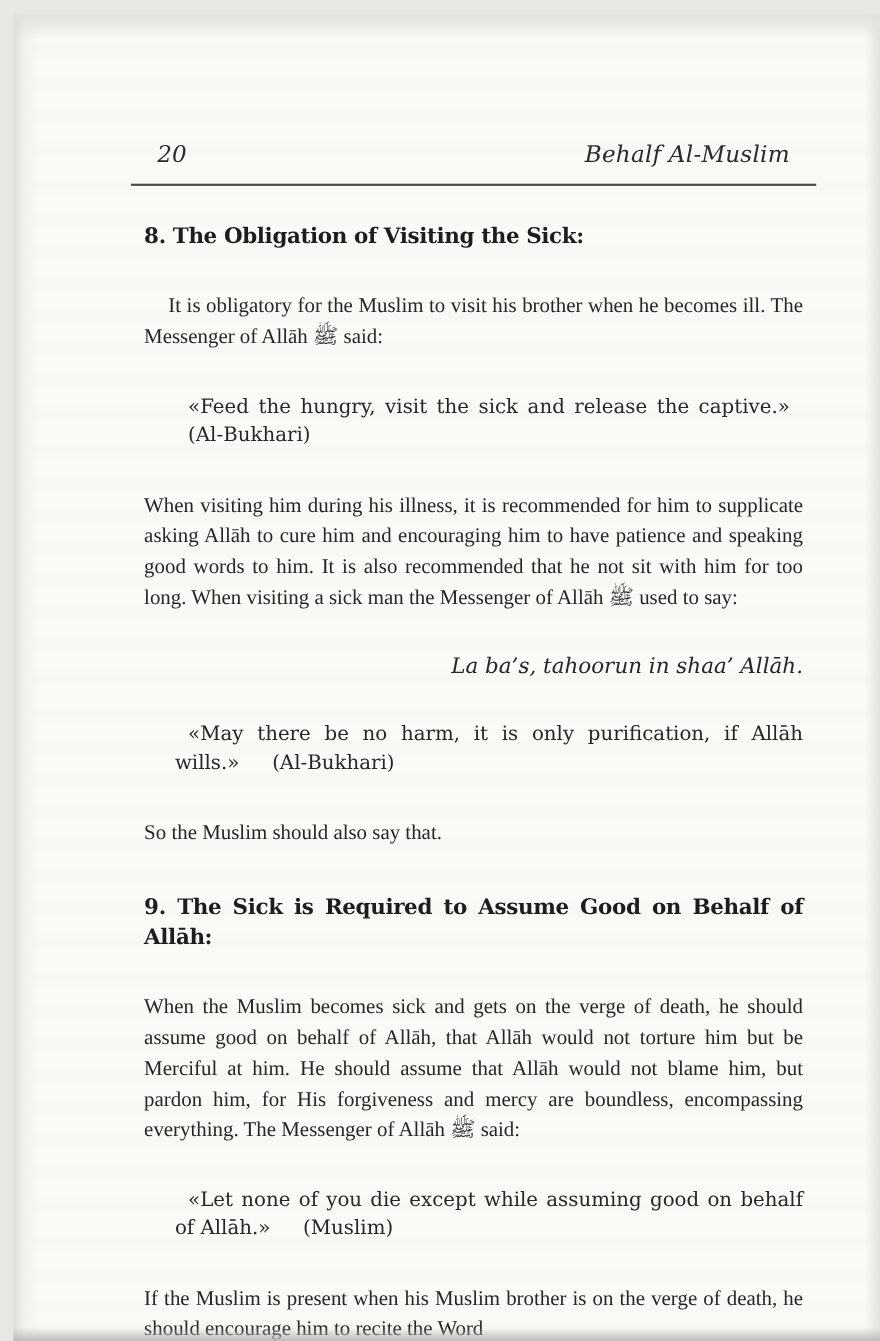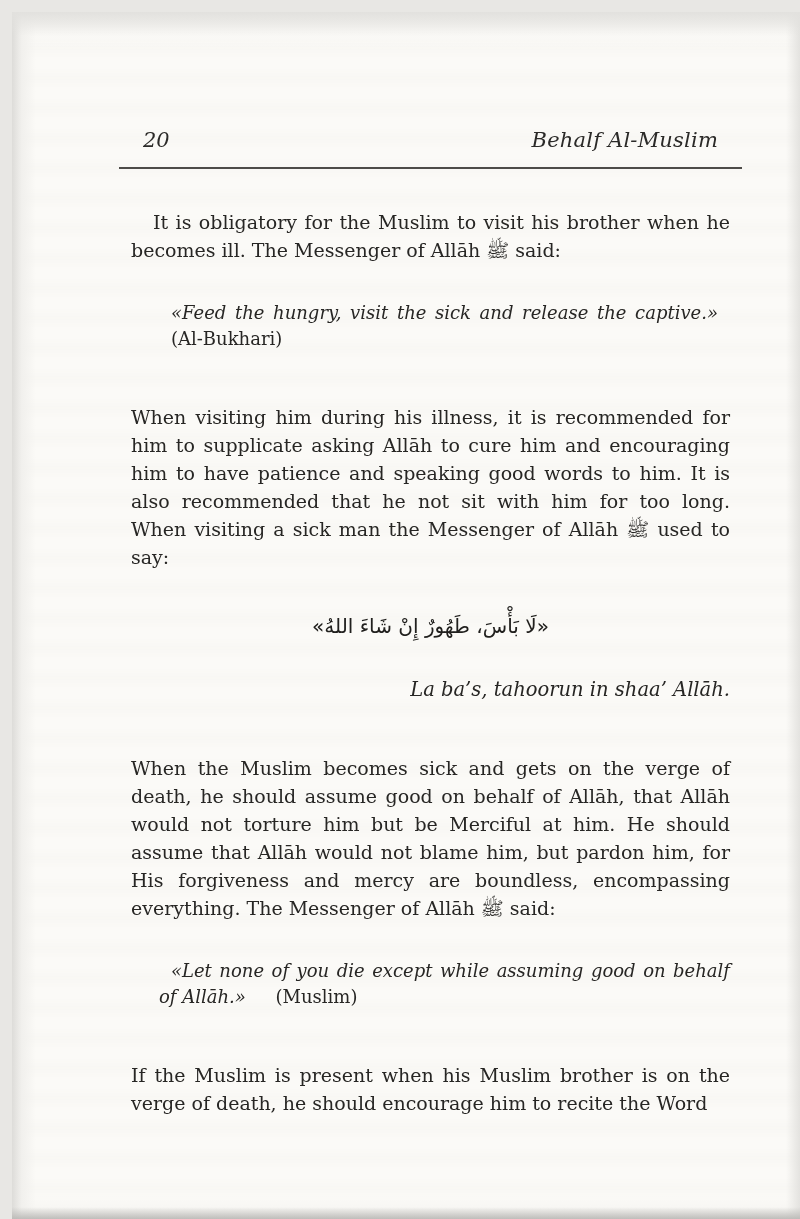--- a/index.html
+++ b/index.html
@@ -65,42 +65,43 @@
     letter-spacing: -0.35px;
     color: #1e1d1b;
     line-height: 27px;
     margin-top: 20px;
     text-align: justify;
   }
   .para {
     font-size: 19px;
     line-height: 28px;
     text-align: justify;
-    margin-top: 27px;
+    margin-top: 13px;
     color: #272624;
+    font-family: Liberation Serif, serif;
   }
   .para.indent-first { text-indent: 22px; }
   .arabic {
     direction: rtl;
     font-family: "DejaVu Sans", sans-serif;
     font-size: 20px;
     line-height: 32px;
     text-align: center;
     margin-top: 15px;
     color: #21201e;
   }
   .quote-block {
     margin-top: 12px;
     margin-left: 28px;
     font-size: 18px;
     line-height: 26px;
     text-align: justify;
     color: #272624;
   }
-  .quote-block .q { font-style: italic; }
+  .quote-block .q { }
   .quote-block .src { font-style: normal; }
   .translit {
     text-align: right;
     font-style: italic;
     font-size: 19.5px;
     line-height: 26px;
     margin-top: 11px;
     color: #272624;
   }
 </style>
@@ -110,37 +111,43 @@
 <div class="scan-page">
   <div class="bleed-layer"></div>
 
   <div class="content">
 
     <div class="page-header">
       <span>20</span>
       <span class="book-title">Behalf Al-Muslim</span>
     </div>
 
+    <div class="heading">8. The Obligation of Visiting the Sick:</div>
 
     <div class="para indent-first">It is obligatory for the Muslim to visit his brother when he becomes ill. The Messenger of Allāh ﷺ said:</div>
 
 
     <div class="quote-block">
       <span class="q">«Feed the hungry, visit the sick and release the captive.»</span>
       <span class="src">(Al-Bukhari)</span>
     </div>
 
     <div class="para">When visiting him during his illness, it is recommended for him to supplicate asking Allāh to cure him and encouraging him to have patience and speaking good words to him. It  is also recommended that he not sit with him for too long. When visiting a sick man the Messenger of Allāh ﷺ used to say:</div>
 
-    <div class="arabic" dir="rtl">«لَا بَأْسَ، طَهُورٌ إِنْ شَاءَ اللهُ»</div>
 
     <div class="translit">La ba’s, tahoorun in shaa’ Allāh.</div>
 
+    <div class="quote-block">
+      <span class="q">«May there be no harm, it is only purification, if Allāh wills.»</span>
+      <span class="src">(Al-Bukhari)</span>
+    </div>
 
+    <div class="para">So the Muslim should also say that.</div>
 
+    <div class="heading" style="margin-top:15px;">9. The Sick is Required to Assume Good on Behalf of Allāh:</div>
 
     <div class="para">When the Muslim becomes sick and gets on the verge of death, he should assume good on behalf of Allāh, that Allāh would not torture him but be Merciful at him. He should assume that Allāh would not blame him, but pardon him, for His forgiveness and mercy are  boundless, encompassing everything. The Messenger of Allāh ﷺ said:</div>
 
 
     <div class="quote-block">
       <span class="q">«Let none of you die except while assuming good on behalf of Allāh.»</span>
       <span class="src">(Muslim)</span>
     </div>
 
 

